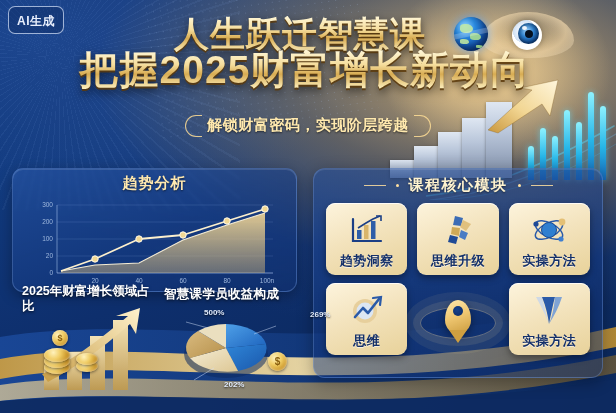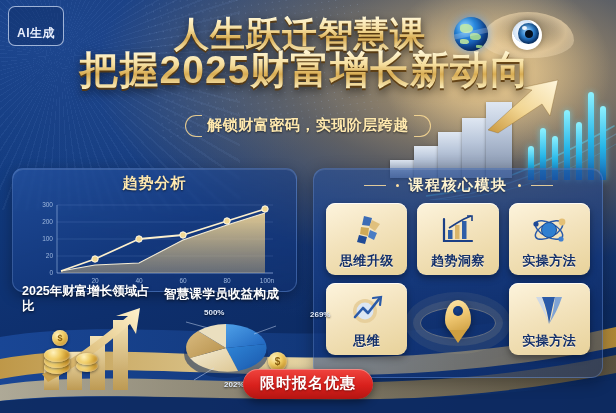--- a/index.html
+++ b/index.html
@@ -30,21 +30,21 @@
   .glow-tr{
     position:absolute;right:-40px;top:-60px;width:320px;height:260px;
     background:radial-gradient(closest-side, rgba(255,222,160,.75), rgba(255,210,140,0) 72%);
     pointer-events:none;
   }
 
   
   .ai-badge{
     position:absolute;left:8px;top:6px;z-index:40;
     border:1px solid rgba(205,220,245,.75);border-radius:7px;
-    padding:18px 8px 3px;color:#e8eefc;font-size:12px;font-weight:700;
+    padding:6px 8px 3px;color:#e8eefc;font-size:12px;font-weight:700;
     letter-spacing:.5px;background:rgba(12,38,90,.35);
   }
 
   
   .head{position:absolute;left:0;top:16px;width:616px;z-index:30;text-align:center;}
   .h1line{
     position:relative;display:inline-block;
     font-size:35px;font-weight:900;letter-spacing:1px;line-height:1.02;
     color:#f7e4a8;
     background:linear-gradient(180deg,#fff7d8 0%,#f5dd9c 38%,#d8ac52 62%,#fdf0c0 100%);
@@ -364,46 +364,46 @@
   <div class="card-right">
     <div class="mod-title">
       <span class="dash"></span>
       <span class="dot"></span>
       <span class="t">课程核心模块</span>
       <span class="dot"></span>
       <span class="dash"></span>
     </div>
 
     <div class="grid">
-
-      <div class="mod">
-        <div class="ic">
-          <svg width="34" height="32" viewBox="0 0 34 32">
-            <path d="M14 2 L22 4 L20 12 L12 11 Z" fill="#3c6cb5"></path>
-            <path d="M22 6 L30 10 L25 17 L19 13 Z" fill="#e0c07d"></path>
-            <path d="M11 13 L19 14 L18 22 L10 20 Z" fill="#cfa957"></path>
-            <path d="M20 16 L27 19 L24 26 L18 23 Z" fill="#4a7cc4"></path>
-            <path d="M9 21 L17 23 L15 30 L7 28 Z" fill="#1f4a96"></path>
-          </svg>
-        </div>
-        <div class="lb">思维升级</div>
-      </div>
 
       <div class="mod">
         <div class="ic">
           <svg width="34" height="30" viewBox="0 0 34 30">
             <path d="M3 4 L3 26 L31 26" fill="none" stroke="#1b3f86" stroke-width="2.2" stroke-linecap="round"></path>
             <rect x="7" y="15" width="4.5" height="9" fill="#2e5ea8"></rect>
             <rect x="14" y="10" width="4.5" height="14" fill="#d9b56a"></rect>
             <rect x="21" y="6" width="4.5" height="18" fill="#2e5ea8"></rect>
             <path d="M8 13 L16 8 L23 4 L30 1" fill="none" stroke="#1b3f86" stroke-width="1.6"></path>
             <path d="M26 1 L31 1 L31 6" fill="none" stroke="#1b3f86" stroke-width="1.6"></path>
           </svg>
         </div>
         <div class="lb">趋势洞察</div>
+      </div>
+
+      <div class="mod">
+        <div class="ic">
+          <svg width="34" height="32" viewBox="0 0 34 32">
+            <path d="M14 2 L22 4 L20 12 L12 11 Z" fill="#3c6cb5"></path>
+            <path d="M22 6 L30 10 L25 17 L19 13 Z" fill="#e0c07d"></path>
+            <path d="M11 13 L19 14 L18 22 L10 20 Z" fill="#cfa957"></path>
+            <path d="M20 16 L27 19 L24 26 L18 23 Z" fill="#4a7cc4"></path>
+            <path d="M9 21 L17 23 L15 30 L7 28 Z" fill="#1f4a96"></path>
+          </svg>
+        </div>
+        <div class="lb">思维升级</div>
       </div>
 
       <div class="mod">
         <div class="ic">
           <svg width="36" height="32" viewBox="0 0 36 32">
             <ellipse cx="18" cy="16" rx="15" ry="7" fill="none" stroke="#2a5aa8" stroke-width="1.5" transform="rotate(-28 18 16)"></ellipse>
             <ellipse cx="18" cy="16" rx="15" ry="7" fill="none" stroke="#2a5aa8" stroke-width="1.5" transform="rotate(28 18 16)"></ellipse>
             <circle cx="18" cy="16" r="7.5" fill="#2f7fd0"></circle>
             <circle cx="18" cy="16" r="7.5" fill="none" stroke="#1d4e94" stroke-width="1"></circle>
             <circle cx="31" cy="8" r="3.4" fill="#e4c075"></circle>
@@ -531,15 +531,14 @@
       <path d="M40 28 L18 22" stroke="rgba(210,226,250,.6)" stroke-width="0.8" fill="none"></path>
       <path d="M86 34 L108 26" stroke="rgba(210,226,250,.6)" stroke-width="0.8" fill="none"></path>
       <path d="M46 68 L26 80" stroke="rgba(210,226,250,.6)" stroke-width="0.8" fill="none"></path>
     </svg>
   </div>
   <div class="pct" style="left:166px;top:308px;">500%</div>
   <div class="pct" style="left:272px;top:310px;">269%</div>
   <div class="pct" style="left:186px;top:380px;">202%</div>
   <div class="coin" style="left:268px;top:352px;width:19px;height:19px;font-size:10px;">$</div>
 
-  <div class="cta">限时报名优惠</div>
 
 </div>
 
 </body></html>

